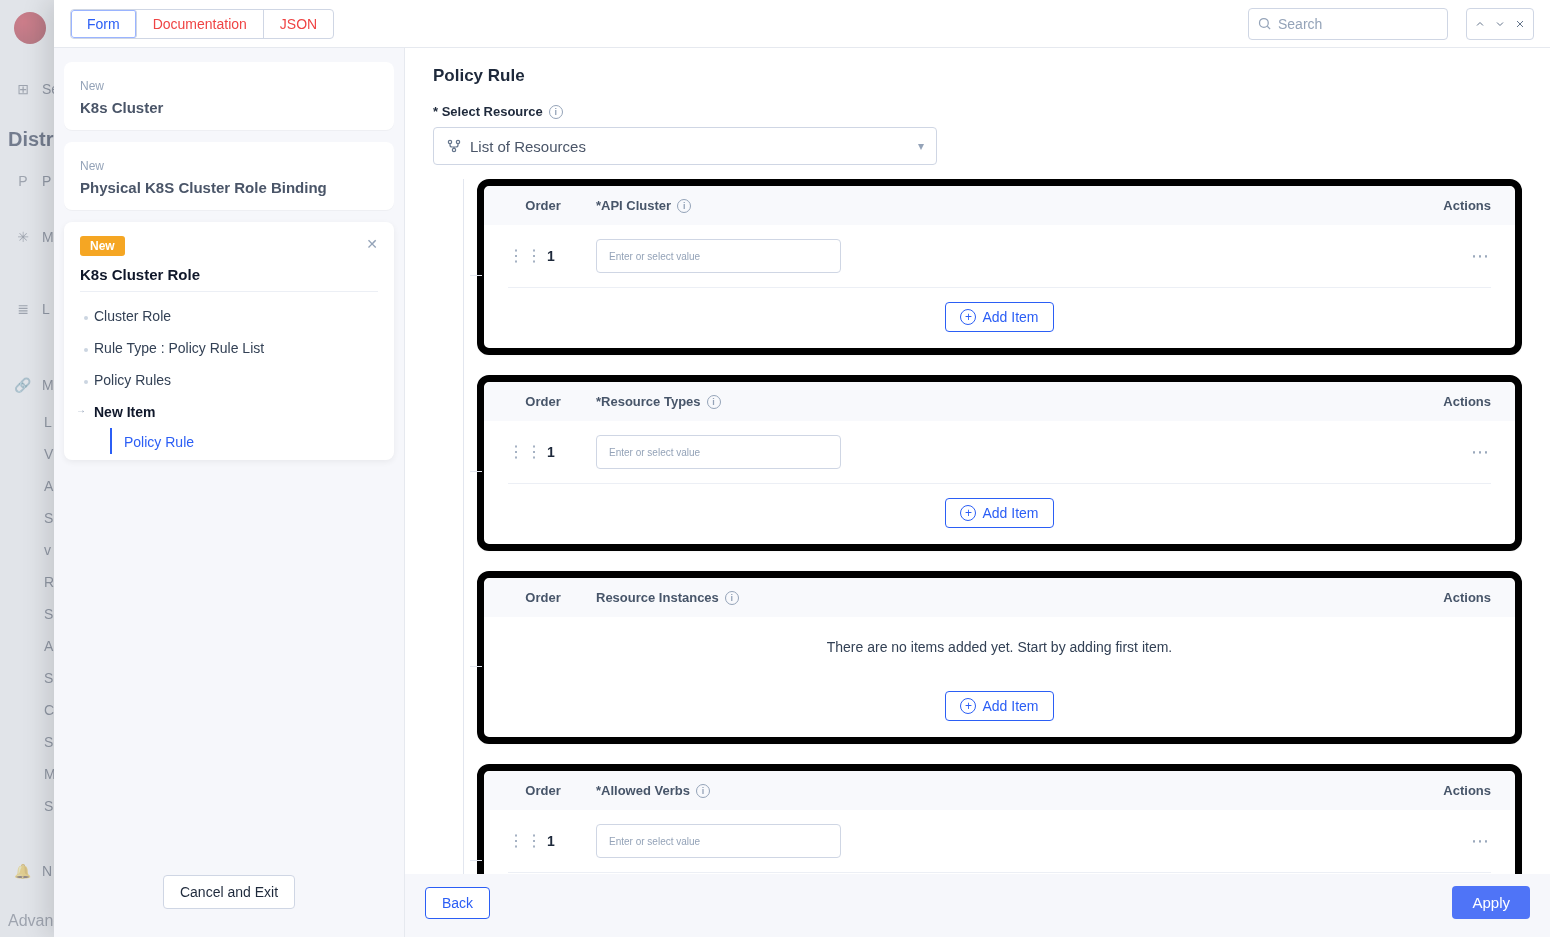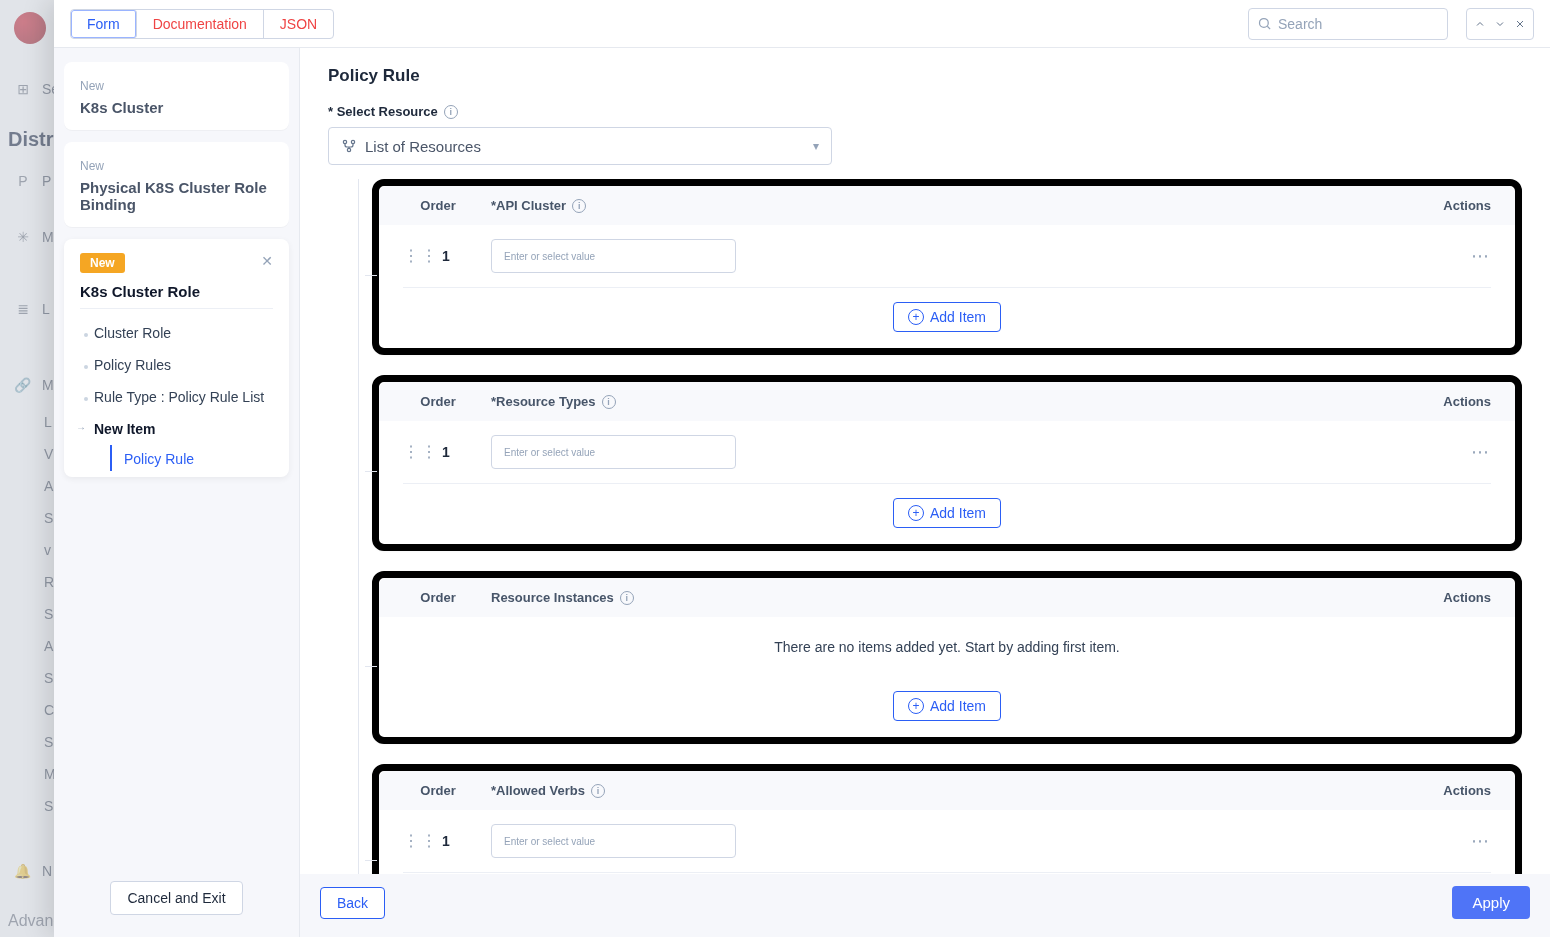--- a/index.html
+++ b/index.html
@@ -27,37 +27,37 @@
   .tabset .tab:last-child { border-right:none; }
   .tabset .tab.active { color:#2b5ef5; box-shadow: inset 0 0 0 1px #9ab4ff; border-radius:3px; background:#fff; }
 
   .search-wrap { display:flex; align-items:center; gap:18px; }
   .searchbox { display:flex; align-items:center; width:200px; height:32px; border:1px solid #cfd6e4; border-radius:4px; padding:0 8px; color:#94a3b8; gap:6px; font-size:14px; }
   .nav-btns { display:flex; align-items:center; gap:2px; border:1px solid #cfd6e4; border-radius:4px; padding:2px 4px; height:32px;}
   .nav-btns span { width:18px;height:18px;display:flex;align-items:center;justify-content:center;color:#64748b; cursor:pointer; }
 
   
   .content-row { flex:1; display:flex; min-height:0; }
-  .left-col { width:246px; background:#f6f7fb; border-right:1px solid #e6e9ef; padding:14px 10px 0 10px; display:flex; flex-direction:column; }
+  .left-col { width:351px; background:#f6f7fb; border-right:1px solid #e6e9ef; padding:14px 10px 0 10px; display:flex; flex-direction:column; }
   .card { background:#fff; border-radius:8px; padding:14px 16px; margin-bottom:12px; box-shadow: 0 1px 0 rgba(0,0,0,0.03); }
   .card .pill { font-size:12px; color:#94a3b8; margin-bottom:6px; display:inline-block; }
   .card .ctitle { font-size:15px; font-weight:600; color:#4a5568; }
   .card.active { box-shadow: 0 2px 6px rgba(0,0,0,0.06); padding-bottom:6px; }
   .card.active .ctitle { color:#0f172a; }
   .card .badge-new { display:inline-block; background:#f5a623; color:#fff; font-size:12px; font-weight:600; padding:3px 10px; border-radius:3px; }
   .card .close-x { float:right; color:#94a3b8; font-size:14px; cursor:pointer; }
 
   .tree { margin-top:8px; border-top:1px solid #eceff5; padding-top:8px; }
   .tree .trow { display:flex; align-items:center; gap:8px; padding:8px 0 8px 14px; font-size:14px; color:#334155; position:relative; }
   .tree .trow::before { content:""; position:absolute; left:4px; top:50%; width:4px; height:4px; border-radius:50%; background:#cbd5e1; }
   .tree .trow.bold { font-weight:700; color:#0f172a; }
   .tree .trow.bold::before { content:"→"; background:none; width:auto;height:auto; left:-4px; top:8px; font-size:10px; color:#94a3b8;}
   .tree .sublink { margin-left:30px; padding:6px 0 4px 12px; border-left:2px solid #2b5ef5; color:#2b5ef5; font-size:14px; }
 
-  .left-footer { margin-top:auto; padding:16px 0 22px 0; display:flex; justify-content:center; }
+  .left-footer { margin-top:auto; padding:16px 0 28px 0; display:flex; justify-content:center; }
   .cancel-btn { background:#fff; border:1px solid #cfd6e4; border-radius:4px; padding:8px 16px; font-size:14px; color:#1e293b; cursor:pointer; }
 
   
   .main-col { flex:1; background:#f6f7fb; display:flex; flex-direction:column; min-width:0; }
   .main-inner { background:#fff; margin:0; flex:1; padding:18px 28px 10px 28px; overflow:auto; }
   .section-title { font-size:17px; font-weight:700; color:#1e293b; margin-bottom:18px; }
 
   .field-label { font-size:13px; font-weight:600; color:#1e293b; display:flex; align-items:center; gap:6px; margin-bottom:8px; }
   .info-icon { width:14px;height:14px;border:1px solid #94a3b8;border-radius:50%;display:inline-flex;align-items:center;justify-content:center;font-size:9px;color:#94a3b8; }
 
@@ -198,22 +198,22 @@
 
       <div class="card active">
         <div>
           <span class="badge-new">New</span>
           <span class="close-x">✕</span>
         </div>
         <div class="ctitle" style="margin-top:10px;">K8s Cluster Role</div>
 
         <div class="tree">
           <div class="trow">Cluster Role</div>
+          <div class="trow">Rule Type : Policy Rule List</div>
           <div class="trow">Policy Rules</div>
-          <div class="trow">Rule Type : Policy Rule List</div>
           <div class="trow bold">New Item</div>
           <div class="sublink">Policy Rule</div>
         </div>
       </div>
 
       <div class="left-footer">
         <button class="cancel-btn">Cancel and Exit</button>
       </div>
     </div>
 

